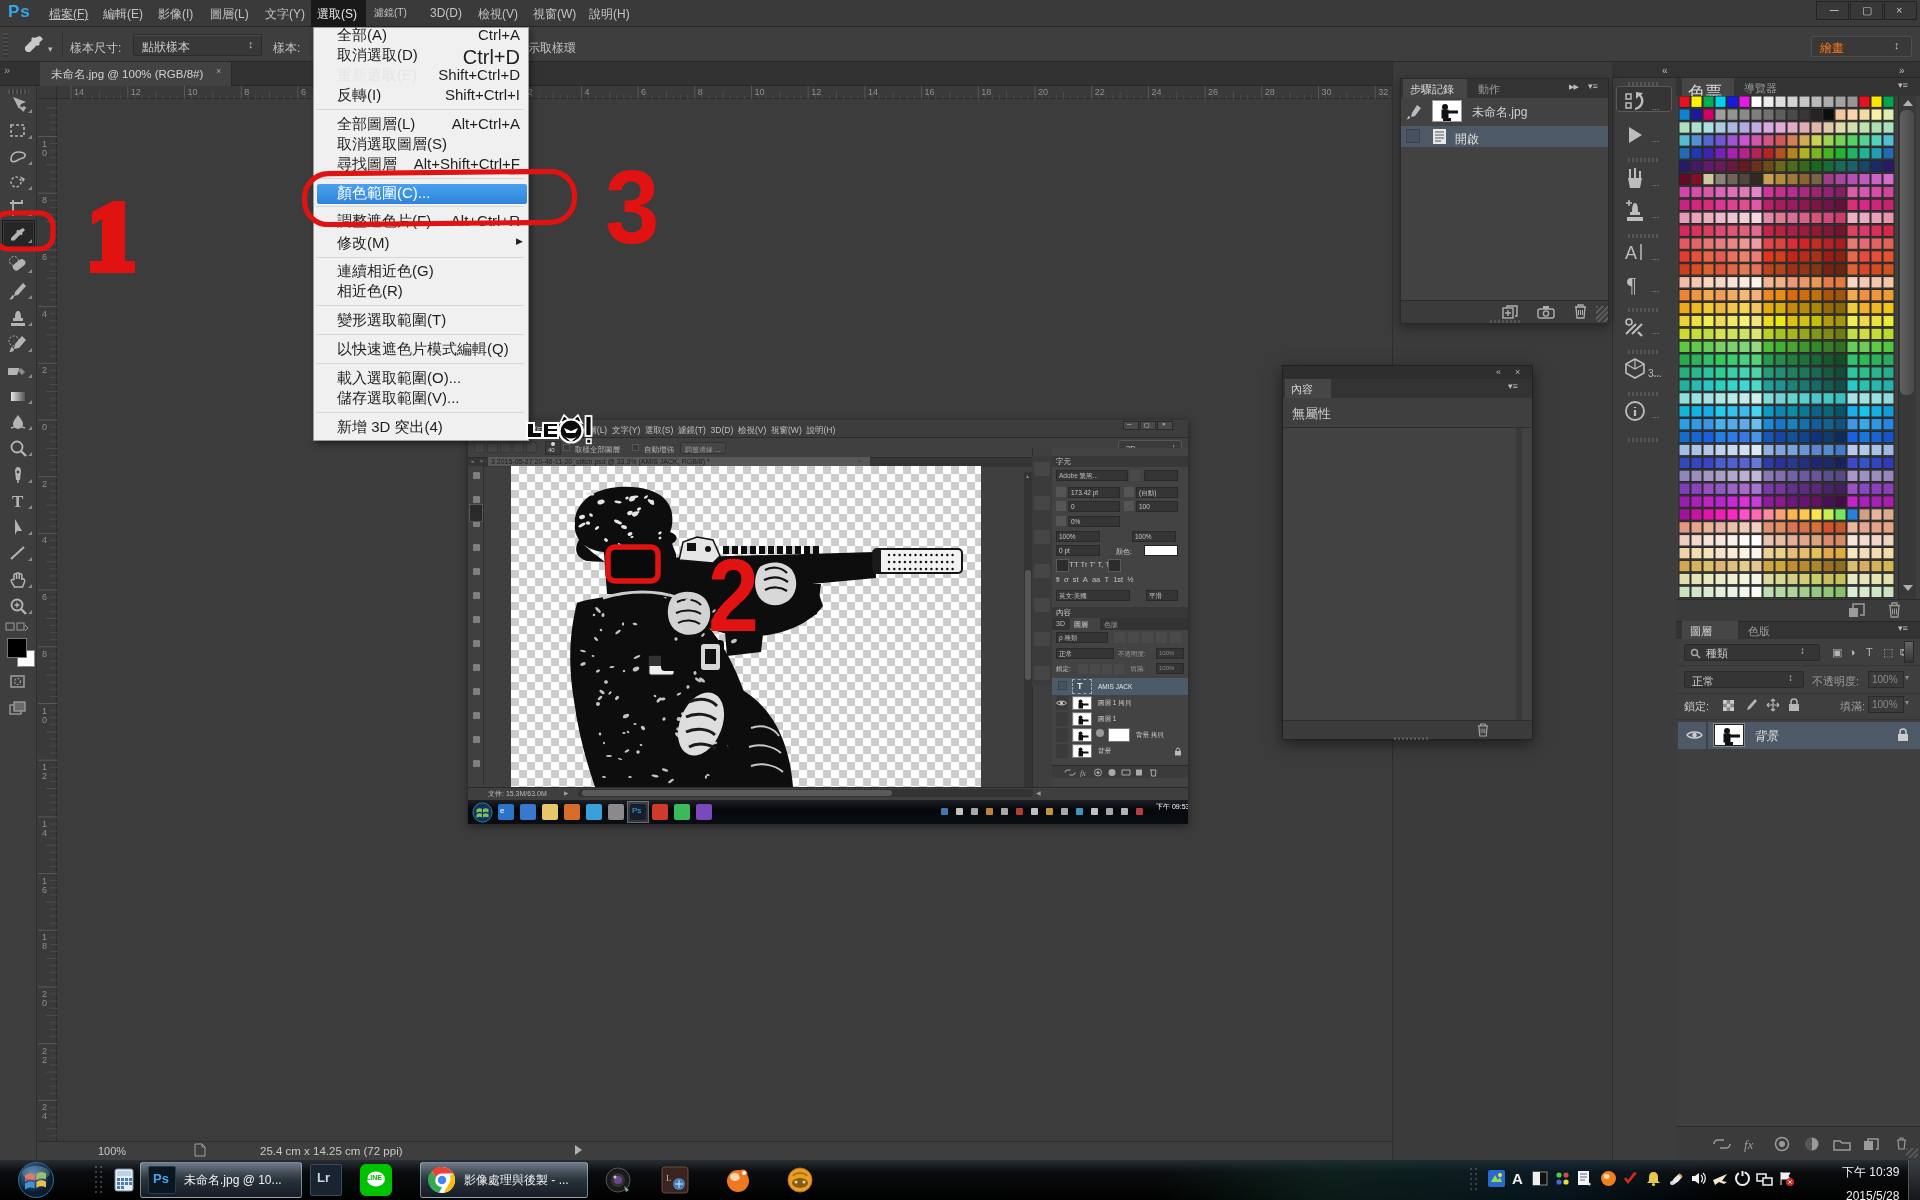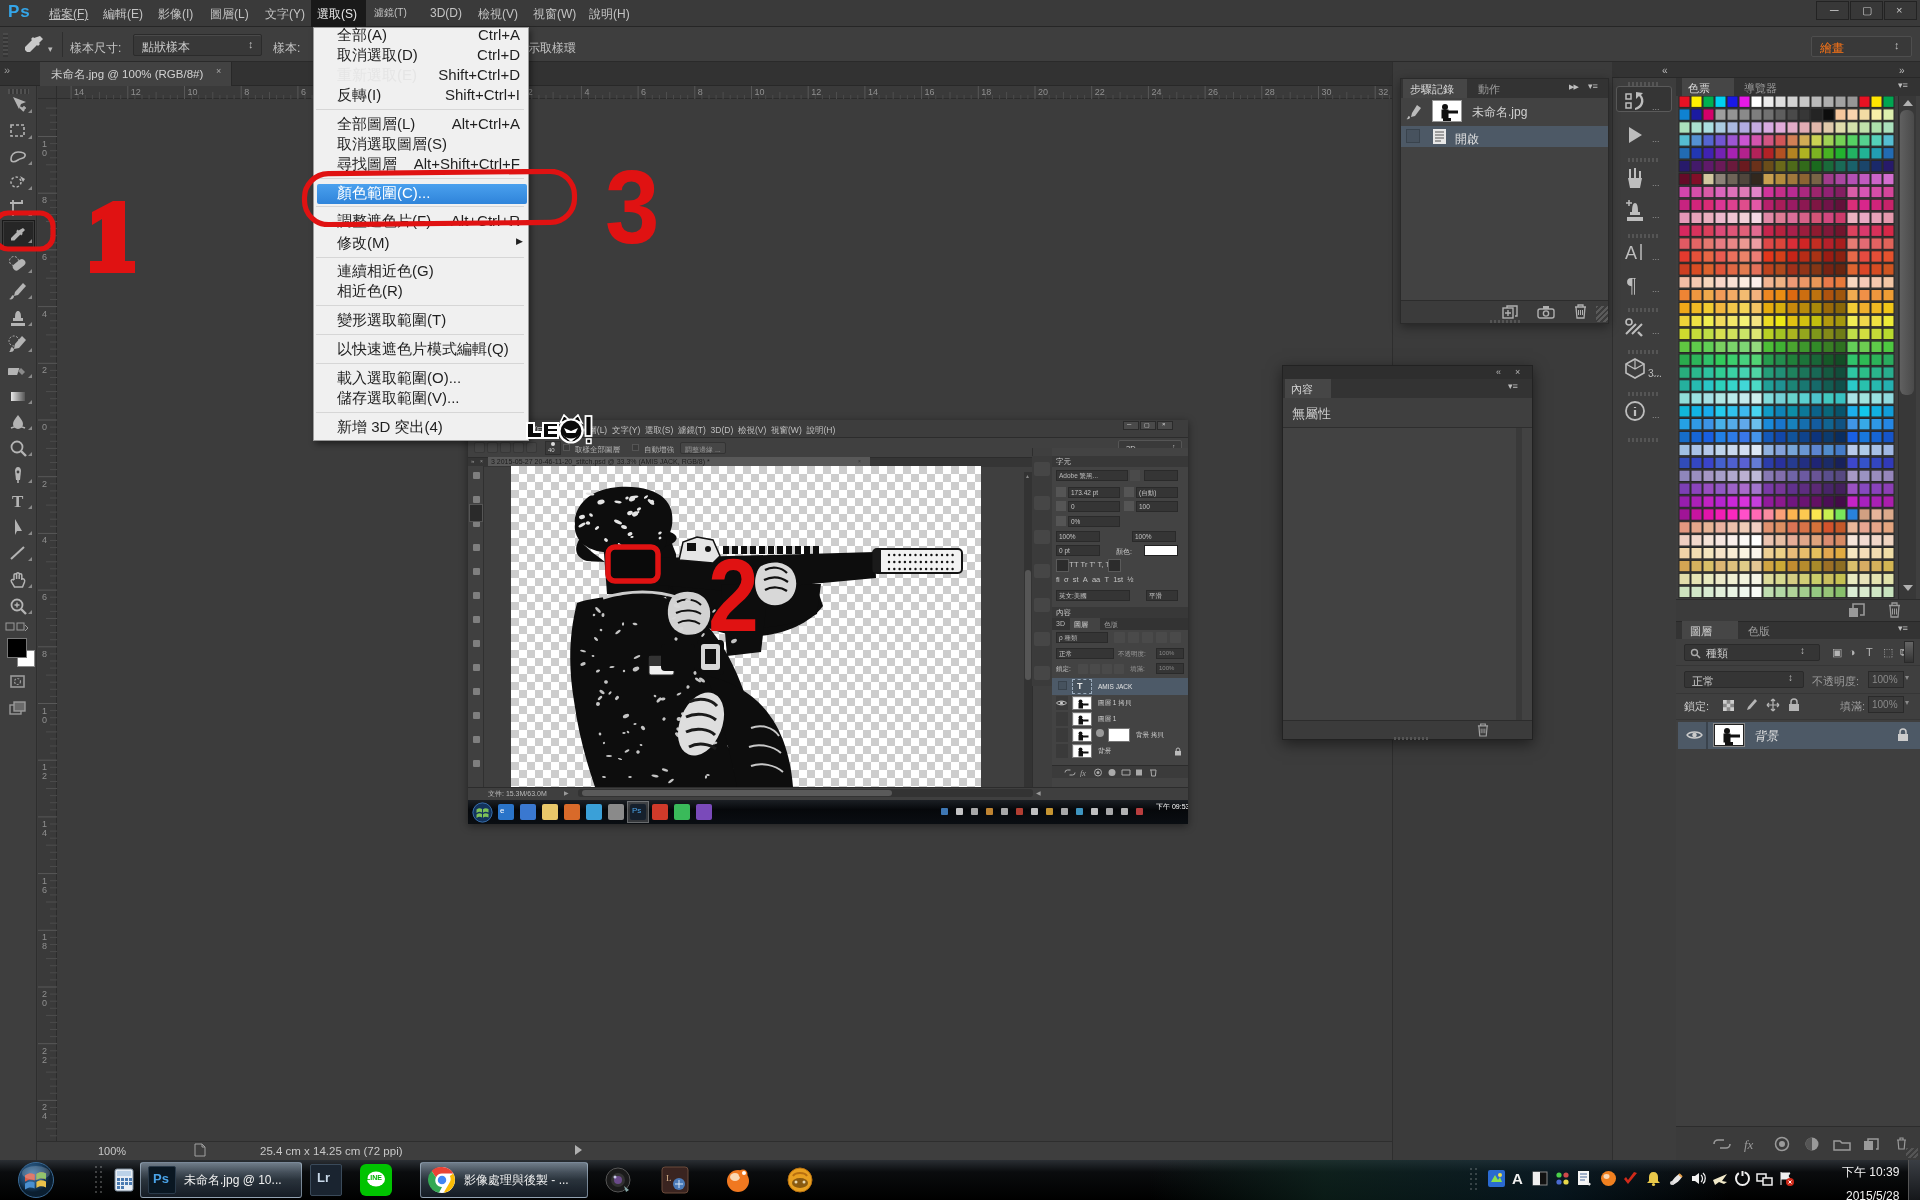--- a/index.html
+++ b/index.html
@@ -1088,21 +1088,21 @@
       <rect x="6" y="1" width="6" height="3" fill="#b0b0b0"></rect>
     </svg>
     <svg class="abs" style="left:1574px;top:304px" width="13" height="15" viewBox="0 0 13 15">
       <path d="M1 3h11M4 3V1h5v2M2 3l1 11h7l1-11" fill="none" stroke="#b0b0b0" stroke-width="1.3"></path>
       <path d="M4.5 6v5M6.5 6v5M8.5 6v5" stroke="#b0b0b0"></path>
     </svg>
     <div class="abs" style="left:1490px;top:320px;width:30px;height:3px;background:repeating-linear-gradient(90deg,#555 0 2px,transparent 2px 4px)"></div>
     <div class="abs" style="left:1596px;top:306px;width:12px;height:16px;background:repeating-linear-gradient(135deg,#5a5a5a 0 2px,transparent 2px 4px)"></div>
     <div class="abs" style="left:1676px;top:78px;width:244px;height:18px;background:#333"></div>
     <div class="abs" style="left:1682px;top:78px;width:52px;height:18px;background:#464646"></div>
-    <div class="abs txt" style="left:1688px;top:81px;font-size:11px;color:#d8d8d8;">色票</div>
+    <div class="abs txt" style="left:1688px;top:81px;font-size:17px;color:#d8d8d8;">色票</div>
     <div class="abs txt" style="left:1744px;top:81px;font-size:11px;color:#9c9c9c;">導覽器</div>
     <div class="abs txt" style="left:1898px;top:80px;font-size:9px;color:#bdbdbd;">▾≡</div>
     <svg class="abs" style="left:1676px;top:96px" width="244" height="527" viewBox="0 0 244 527">
       <rect width="244" height="527" fill="#3f3f3f"></rect>
       <rect x="3" y="0.0" width="11" height="11.4" fill="#e81123" stroke="#262626" stroke-width="1"></rect>
       <rect x="15" y="0.0" width="11" height="11.4" fill="#fff100" stroke="#262626" stroke-width="1"></rect>
       <rect x="27" y="0.0" width="11" height="11.4" fill="#00b050" stroke="#262626" stroke-width="1"></rect>
       <rect x="39" y="0.0" width="11" height="11.4" fill="#00d2f0" stroke="#262626" stroke-width="1"></rect>
       <rect x="51" y="0.0" width="11" height="11.4" fill="#1919e6" stroke="#262626" stroke-width="1"></rect>
       <rect x="63" y="0.0" width="11" height="11.4" fill="#e619e6" stroke="#262626" stroke-width="1"></rect>
@@ -1922,21 +1922,21 @@
     <div class="abs" style="left:316px;top:206px;width:208px;height:1px;background:#d6d6d6"></div>
     <div class="abs" style="left:316px;top:257px;width:208px;height:1px;background:#d6d6d6"></div>
     <div class="abs" style="left:316px;top:305px;width:208px;height:1px;background:#d6d6d6"></div>
     <div class="abs" style="left:316px;top:334px;width:208px;height:1px;background:#d6d6d6"></div>
     <div class="abs" style="left:316px;top:363px;width:208px;height:1px;background:#d6d6d6"></div>
     <div class="abs" style="left:316px;top:412px;width:208px;height:1px;background:#d6d6d6"></div>
     <div class="abs" style="left:317px;top:184px;width:210px;height:19.5px;background:linear-gradient(#4aa0ee,#2f84da);border-radius:2px"></div>
     <div class="abs txt" style="left:337px;top:26px;font-size:15px;color:#1f1f1f;">全部(A)</div>
     <div class="abs txt" style="right:1400px;top:26px;font-size:15px;color:#1f1f1f">Ctrl+A</div>
     <div class="abs txt" style="left:337px;top:46px;font-size:15px;color:#1f1f1f;">取消選取(D)</div>
-    <div class="abs txt" style="right:1400px;top:46px;font-size:15px;color:#1f1f1f">Ctrl+D</div>
+    <div class="abs txt" style="right:1400px;top:46px;font-size:20px;color:#1f1f1f">Ctrl+D</div>
     <div class="abs txt" style="left:337px;top:66px;font-size:15px;color:#e5e5e5;">重新選取(E)</div>
     <div class="abs txt" style="right:1400px;top:66px;font-size:15px;color:#1f1f1f">Shift+Ctrl+D</div>
     <div class="abs txt" style="left:337px;top:86px;font-size:15px;color:#1f1f1f;">反轉(I)</div>
     <div class="abs txt" style="right:1400px;top:86px;font-size:15px;color:#1f1f1f">Shift+Ctrl+I</div>
     <div class="abs txt" style="left:337px;top:115px;font-size:15px;color:#1f1f1f;">全部圖層(L)</div>
     <div class="abs txt" style="right:1400px;top:115px;font-size:15px;color:#1f1f1f">Alt+Ctrl+A</div>
     <div class="abs txt" style="left:337px;top:135px;font-size:15px;color:#1f1f1f;">取消選取圖層(S)</div>
     <div class="abs txt" style="left:337px;top:155px;font-size:15px;color:#1f1f1f;">尋找圖層</div>
     <div class="abs txt" style="right:1400px;top:155px;font-size:15px;color:#1f1f1f">Alt+Shift+Ctrl+F</div>
     <div class="abs txt" style="left:337px;top:184px;font-size:15px;color:#ffffff;">顏色範圍(C)...</div>

